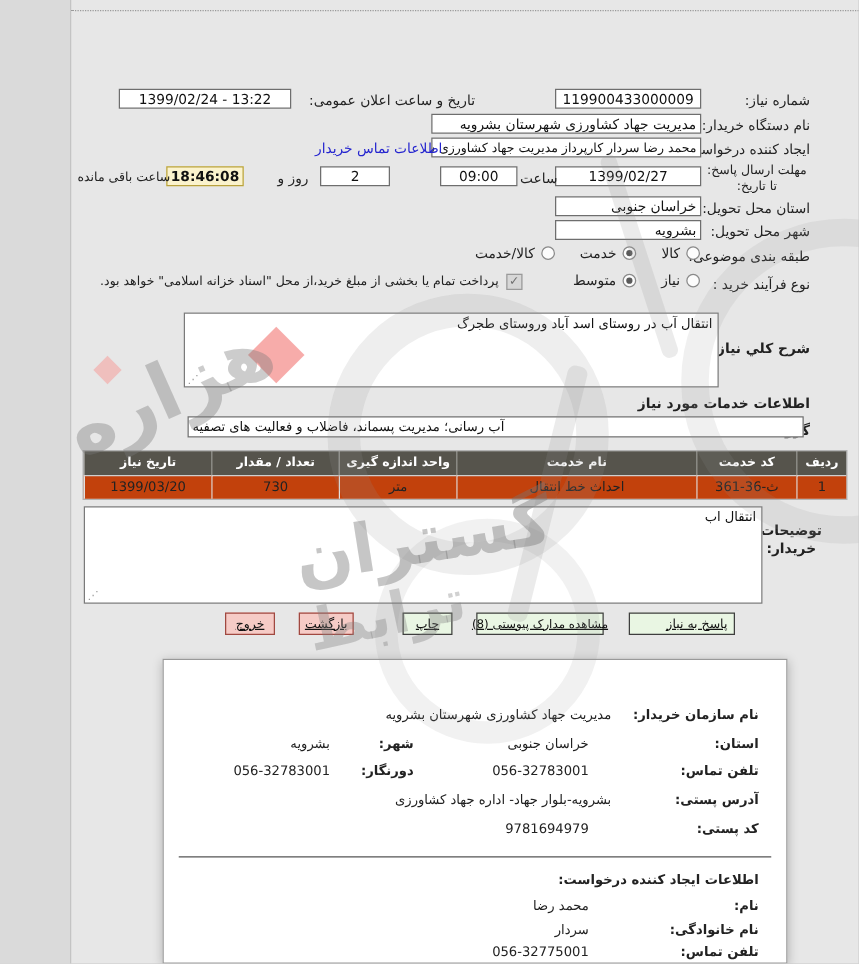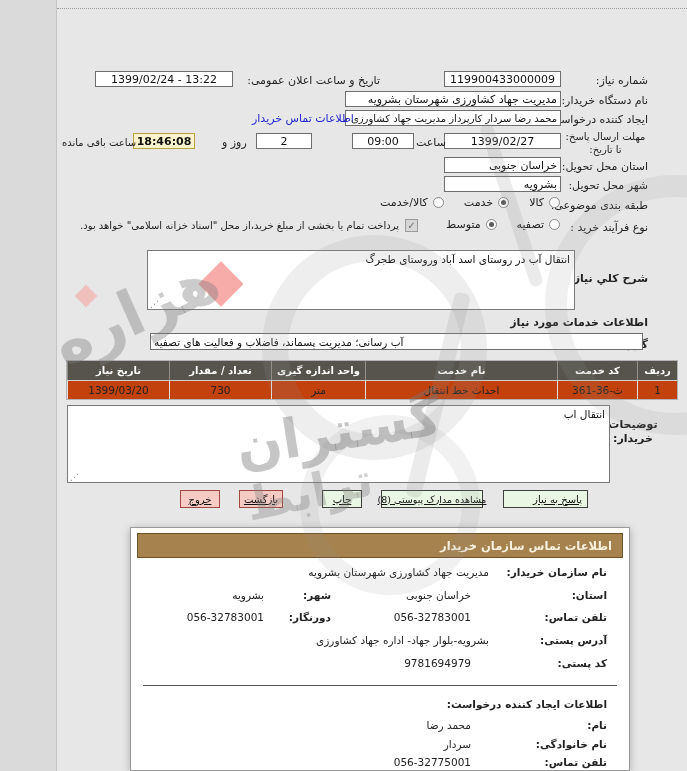--- a/index.html
+++ b/index.html
@@ -131,21 +131,21 @@
     <div class="radio-item">
       <span class="radio"></span>
       <span class="ritem-lbl">کالا/خدمت</span>
     </div>
   </div>
 
   <div class="abs lbl" style="right:39px; top:221px;">نوع فرآیند خرید :</div>
   <div class="abs" style="right:127px; top:218px; display:flex; direction:rtl; gap:20px;">
     <div class="radio-item">
       <span class="radio"></span>
-      <span class="ritem-lbl">تصفیه</span>
+      <span class="ritem-lbl">نیاز</span>
     </div>
     <div class="radio-item">
       <span class="radio on"></span>
       <span class="ritem-lbl">متوسط</span>
     </div>
   </div>
   <div class="abs" style="right:269px; top:219px; display:flex; direction:rtl; gap:6px; align-items:center;">
     <span class="cb">✓</span>
     <span class="lbl sm">پرداخت تمام یا بخشی از مبلغ خرید،از محل "اسناد خزانه اسلامی" خواهد بود.</span>
   </div>
@@ -185,23 +185,20 @@
     <span class="resize-dots">⋰</span>
   </div>
 
   <div class="btn green" style="left:503px; top:490px; width:85px;padding-left:24px;">پاسخ به نیاز</div>
   <div class="btn green" style="left:381px; top:490px; width:102px; font-size:9.5px;">مشاهده مدارک پیوستی (8)</div>
   <div class="btn green" style="left:322px; top:490px; width:40px;">چاپ</div>
   <div class="btn pink" style="left:239px; top:490px; width:44px;">بازگشت</div>
   <div class="btn pink" style="left:180px; top:490px; width:40px;">خروج</div>
 
   <div class="abs popup">
-    <div class="abs bar" style="left:6px; top:5px; right:6px; height:25px;">
-      <span>اطلاعات تماس سازمان خریدار</span>
-    </div>
 
     <div class="abs plbl" style="right:22px; top:38px; width:110px;">نام سازمان خریدار:</div>
     <div class="abs pval" style="right:140px; top:38px; width:250px;">مدیریت جهاد کشاورزی شهرستان بشرویه</div>
 
     <div class="abs plbl" style="right:22px; top:61px; width:110px;">استان:</div>
     <div class="abs pval" style="right:158px; top:61px; width:150px;">خراسان جنوبی</div>
     <div class="abs plbl" style="right:298px; top:61px; width:60px;">شهر:</div>
     <div class="abs pval" style="right:365px; top:61px; width:110px;">بشرویه</div>
 
     <div class="abs plbl" style="right:22px; top:83px; width:110px;">تلفن تماس:</div>

